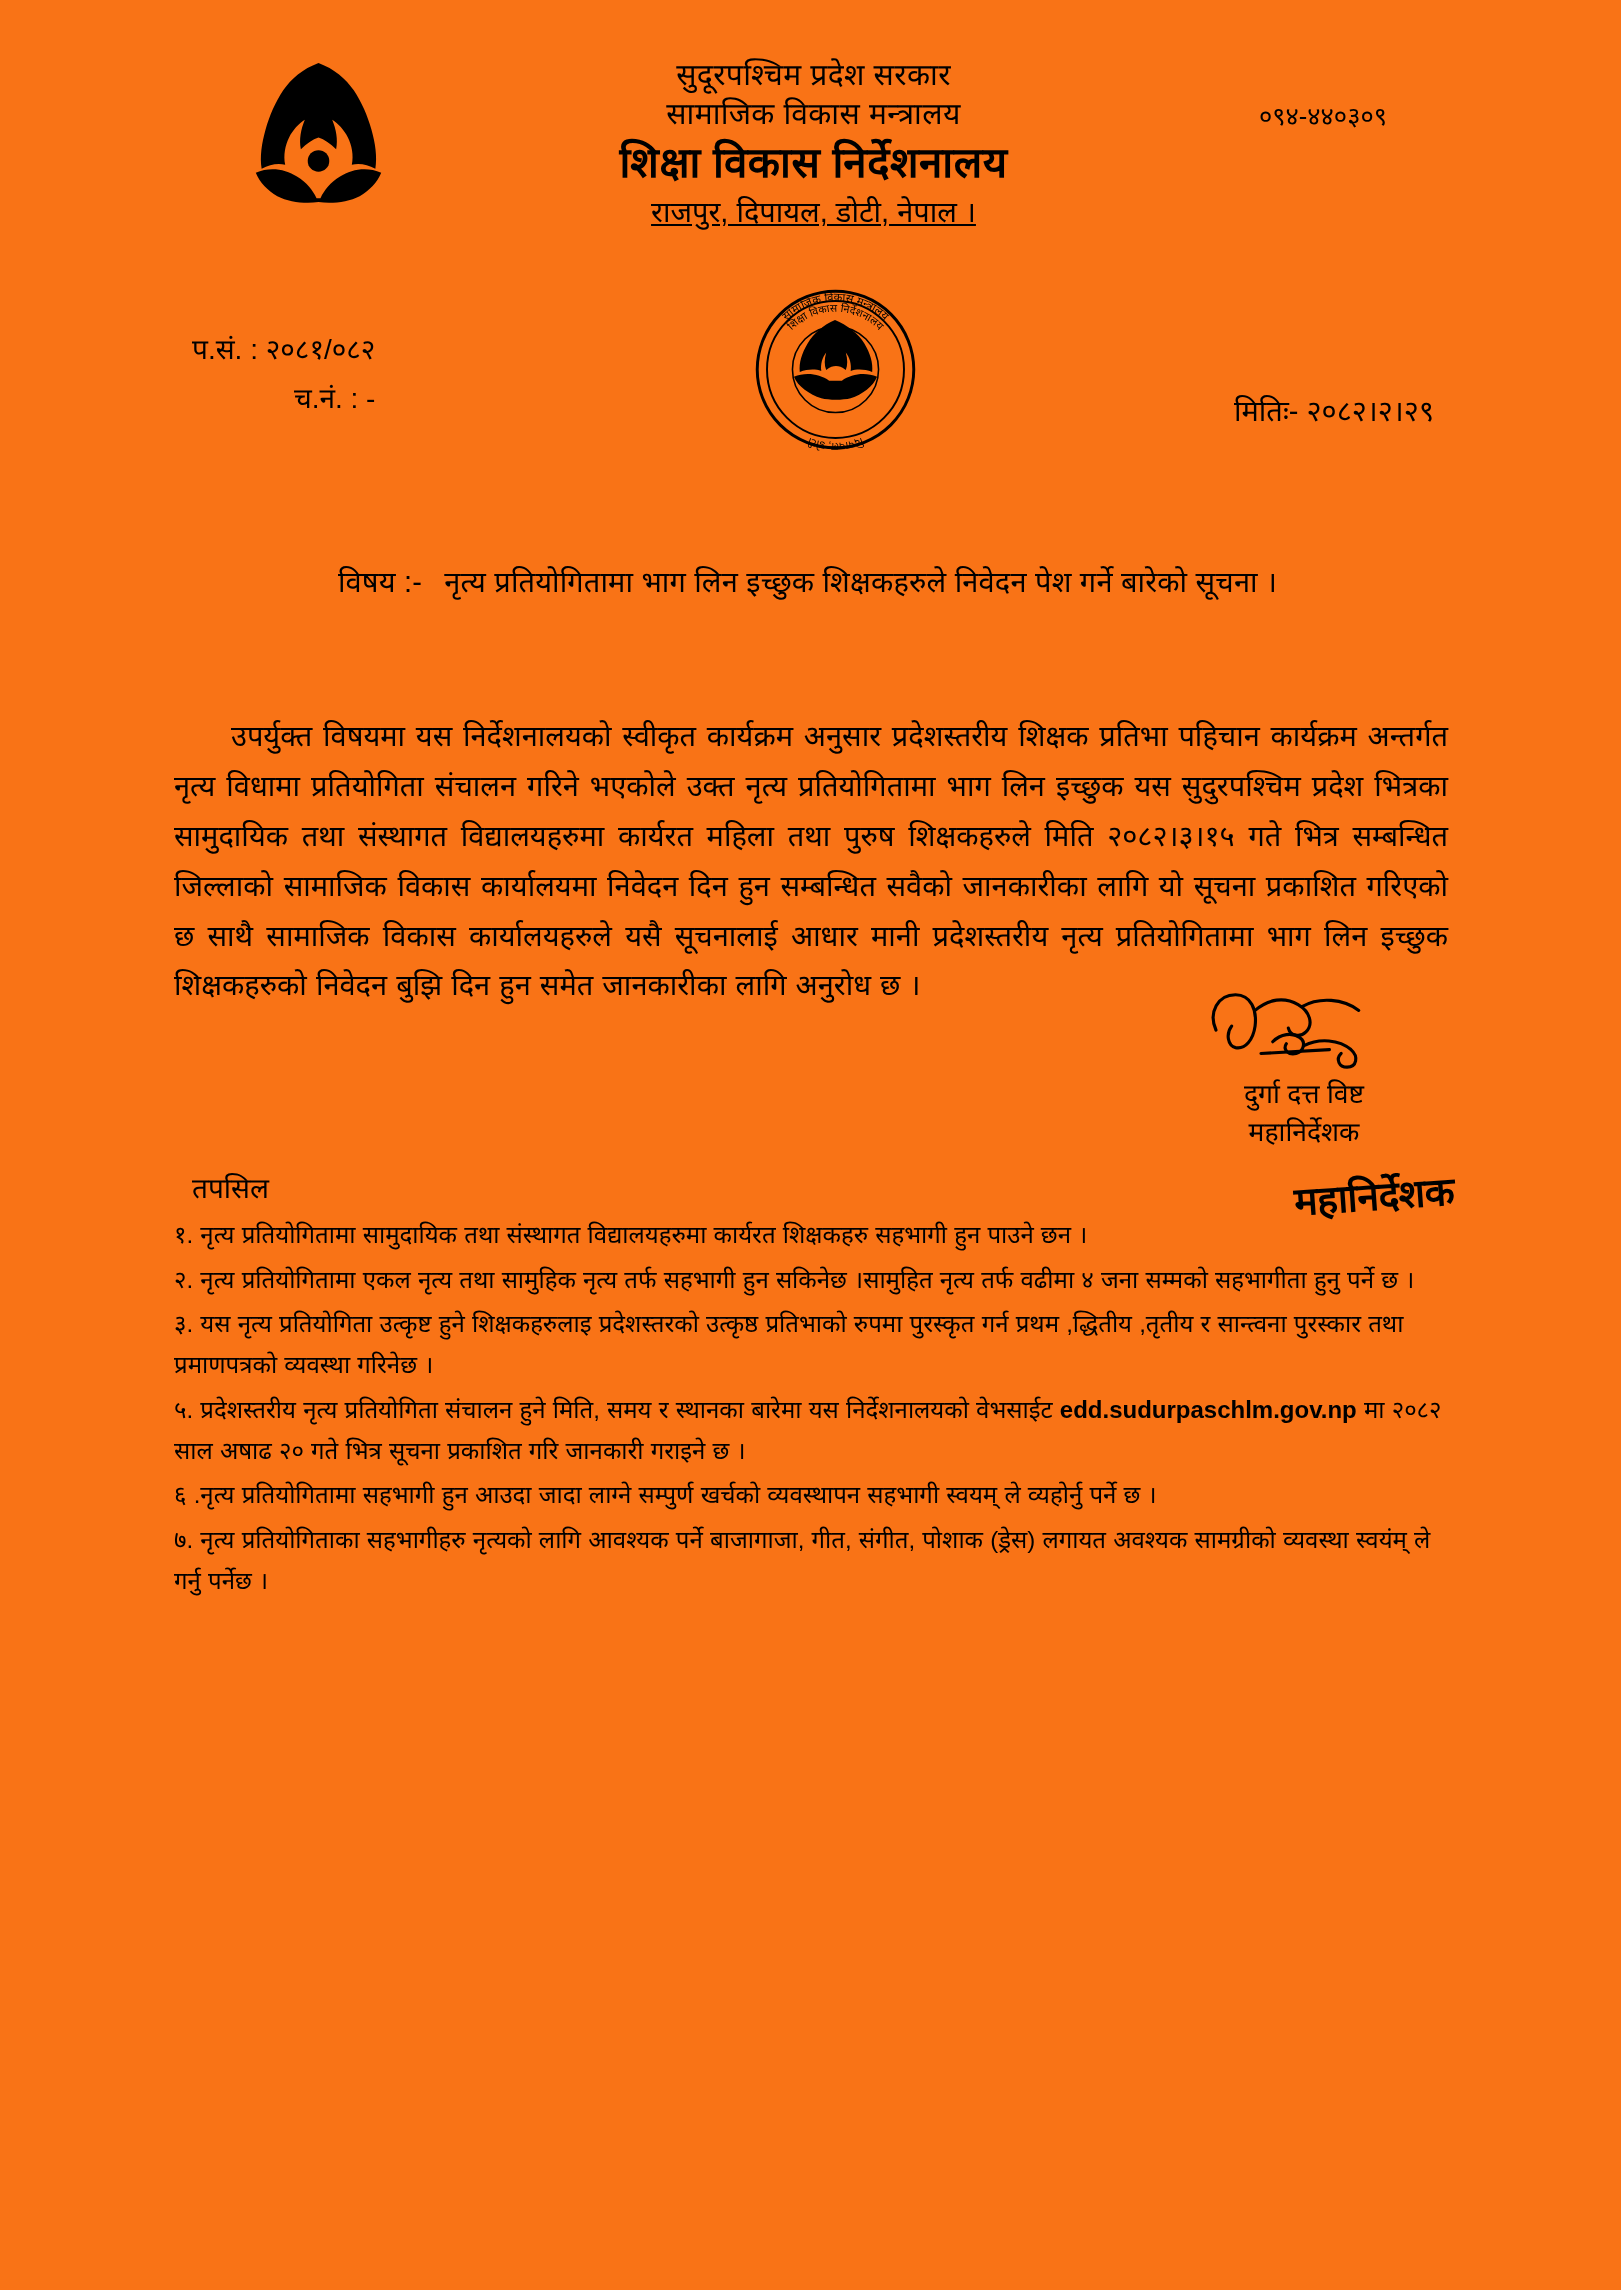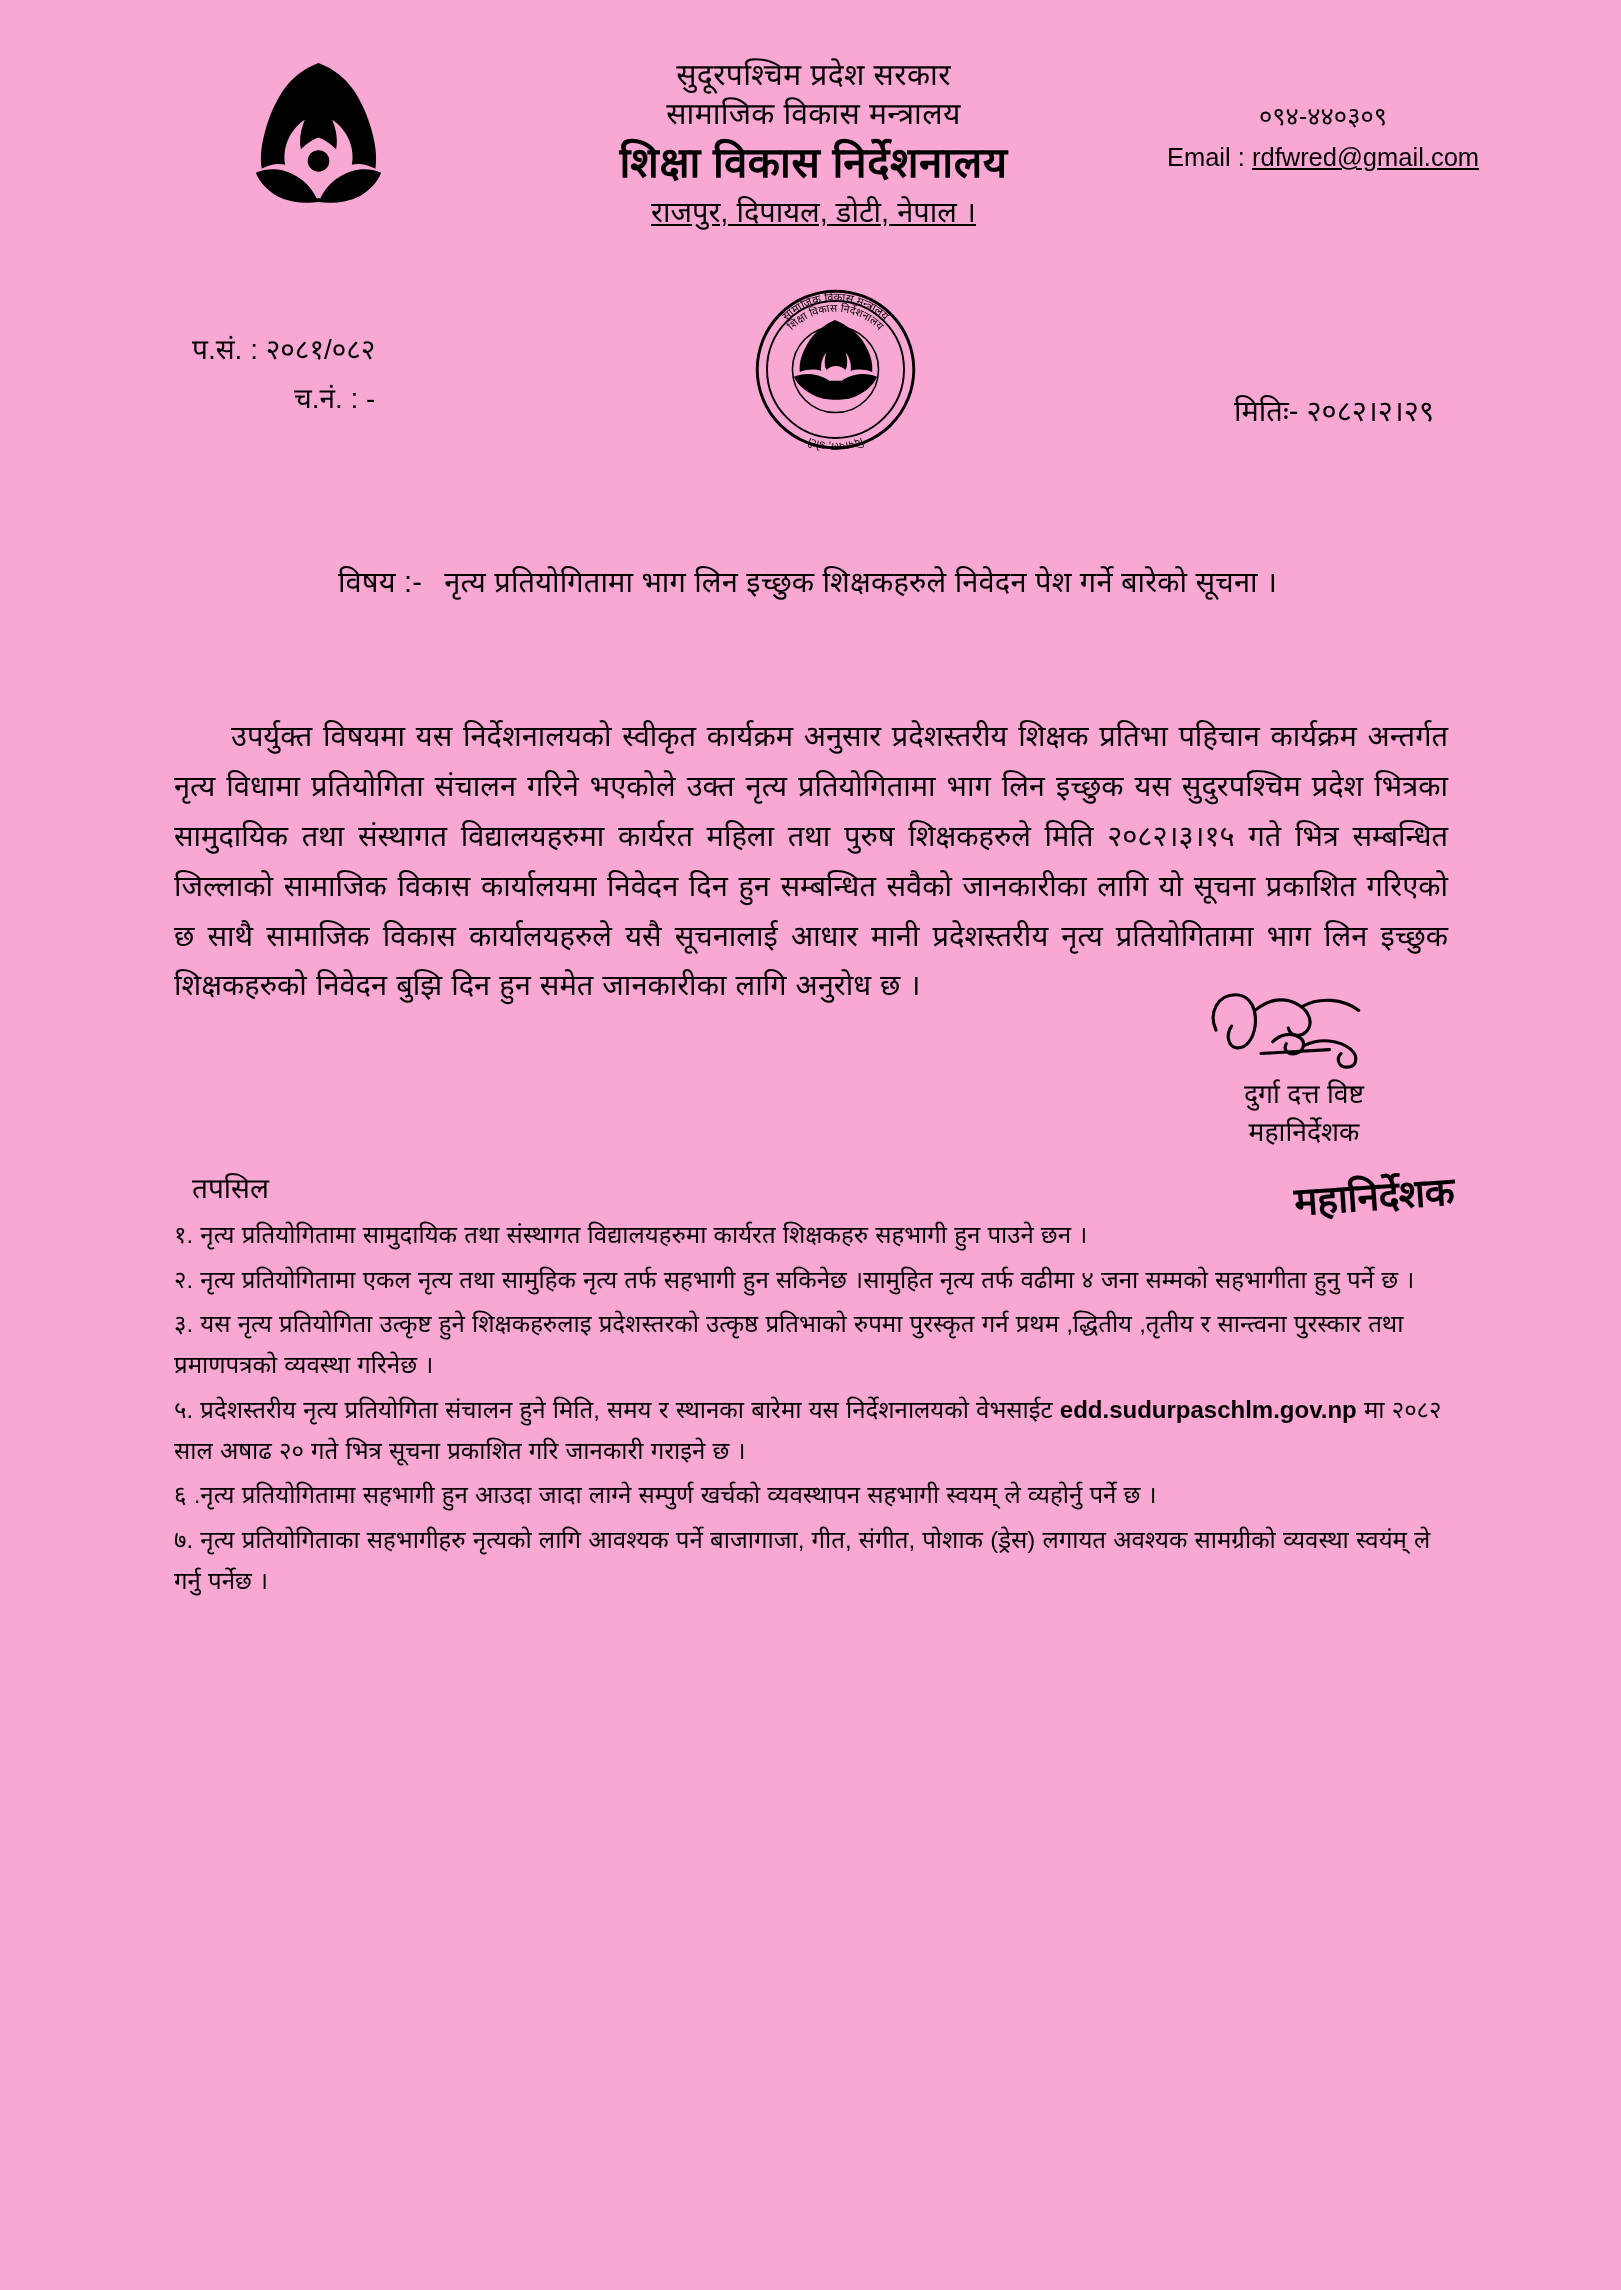--- a/index.html
+++ b/index.html
@@ -9,21 +9,21 @@
   }
   body {
     font-family: "Liberation Sans", "DejaVu Sans", sans-serif;
     color: #000000;
   }
   .page {
     position: relative;
     width: 1621px;
     height: 2291px;
     margin: 0 auto;
-    background: #f9a8d4;
+    background: #f97316;
     overflow: hidden;
   }
 
   
   .header {
     position: absolute;
     top: 37px;
     left: 0;
     width: 1621px;
     height: 225px;
@@ -213,24 +213,20 @@
 
     <div class="header-center">
       <div class="gov-line">सुदूरपश्चिम प्रदेश सरकार</div>
       <div class="ministry-line">सामाजिक विकास मन्त्रालय</div>
       <div class="office-line">शिक्षा विकास निर्देशनालय</div>
       <div class="address-line">राजपुर, दिपायल, डोटी, नेपाल ।</div>
     </div>
 
     <div class="contact">
       <div>०९४-४४०३०९</div>
-      <div>
-        <span>Email :</span>
-        <span class="email-addr">rdfwred@gmail.com</span>
-      </div>
     </div>
   </div>
 
   <div class="seal">
     <svg viewBox="0 0 185 185" width="181" height="181" aria-hidden="true">
       <defs>
         <path id="arcTop" d="M 20,95 A 72,72 0 0 1 165,95"></path>
         <path id="arcMid" d="M 31,95 A 61,61 0 0 1 154,95"></path>
         <path id="arcBot" d="M 160,100 A 67,67 0 0 1 25,100"></path>
       </defs>

